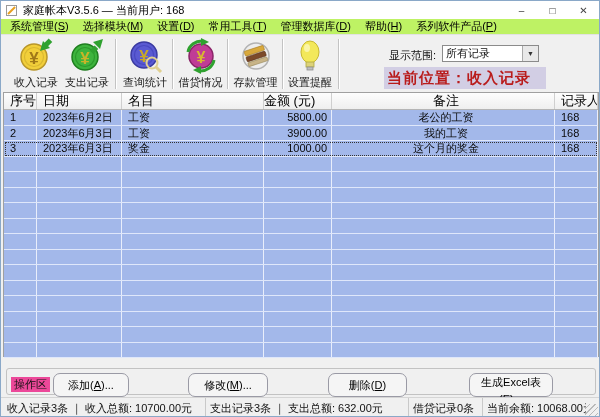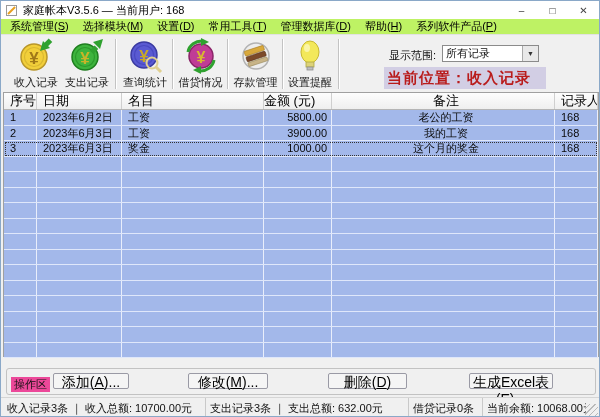--- a/index.html
+++ b/index.html
@@ -41,21 +41,21 @@
   .td { font-size:11px; line-height:14px; padding-left:6px; border-right:1px solid #e9eefb; color:#0a0a0a; white-space:nowrap; overflow:hidden; }
   .c0 { width:33px; } .c1 { width:85px; } .c2 { width:142px; }
   .c3 { width:68px; } .c4 { width:223px;text-align:center; } .c5 { flex:1; }
   .num { text-align:right; padding-right:4px; padding-left:0; }
   .th.num { text-align:left; padding-right:0; }
   .tr.selected { outline:1px dotted #333; outline-offset:-2px; }
 
   
   .groupbox { position:absolute; left:5px; top:367px; width:590px; height:27px; border:1px solid #c2c2c2; border-radius:3px; }
   .group-label { position:absolute; left:10px; top:376px; background:#ec4899; padding:0 3px; font-size:11px; }
-  .op-btn { position:absolute; top:372px; height:16px; background:#f5f5f5; border:1px solid #9a9aa5; border-radius:2px; font-size:14px; text-align:center; line-height:17px; }
+  .op-btn { position:absolute; top:372px; height:24px; background:#f5f5f5; border:1px solid #9a9aa5; border-radius:7px; font-size:11px; text-align:center; line-height:17px; }
   .op-add { left:52px; width:76px; }
   .op-edit { left:187px; width:80px; }
   .op-del { left:327px; width:79px; }
   .op-excel { left:468px; width:84px; }
 
   
   .statusbar { position:absolute; left:0; top:396px; width:100%; height:21px; background:#f0f0f0; border-top:1px solid #d5d5d5; }
   .sb-seg { position:absolute; top:0; height:100%; line-height:20px; padding-left:4px; font-size:11px; border-right:1px solid #c9c9c9; white-space:nowrap; overflow:hidden; }
   .sb-1 { left:2px; width:203px; } .sb-2 { left:205px; width:203px; }
   .sb-3 { left:408px; width:74px; } .sb-4 { left:482px; width:103px; border-right:none; }

